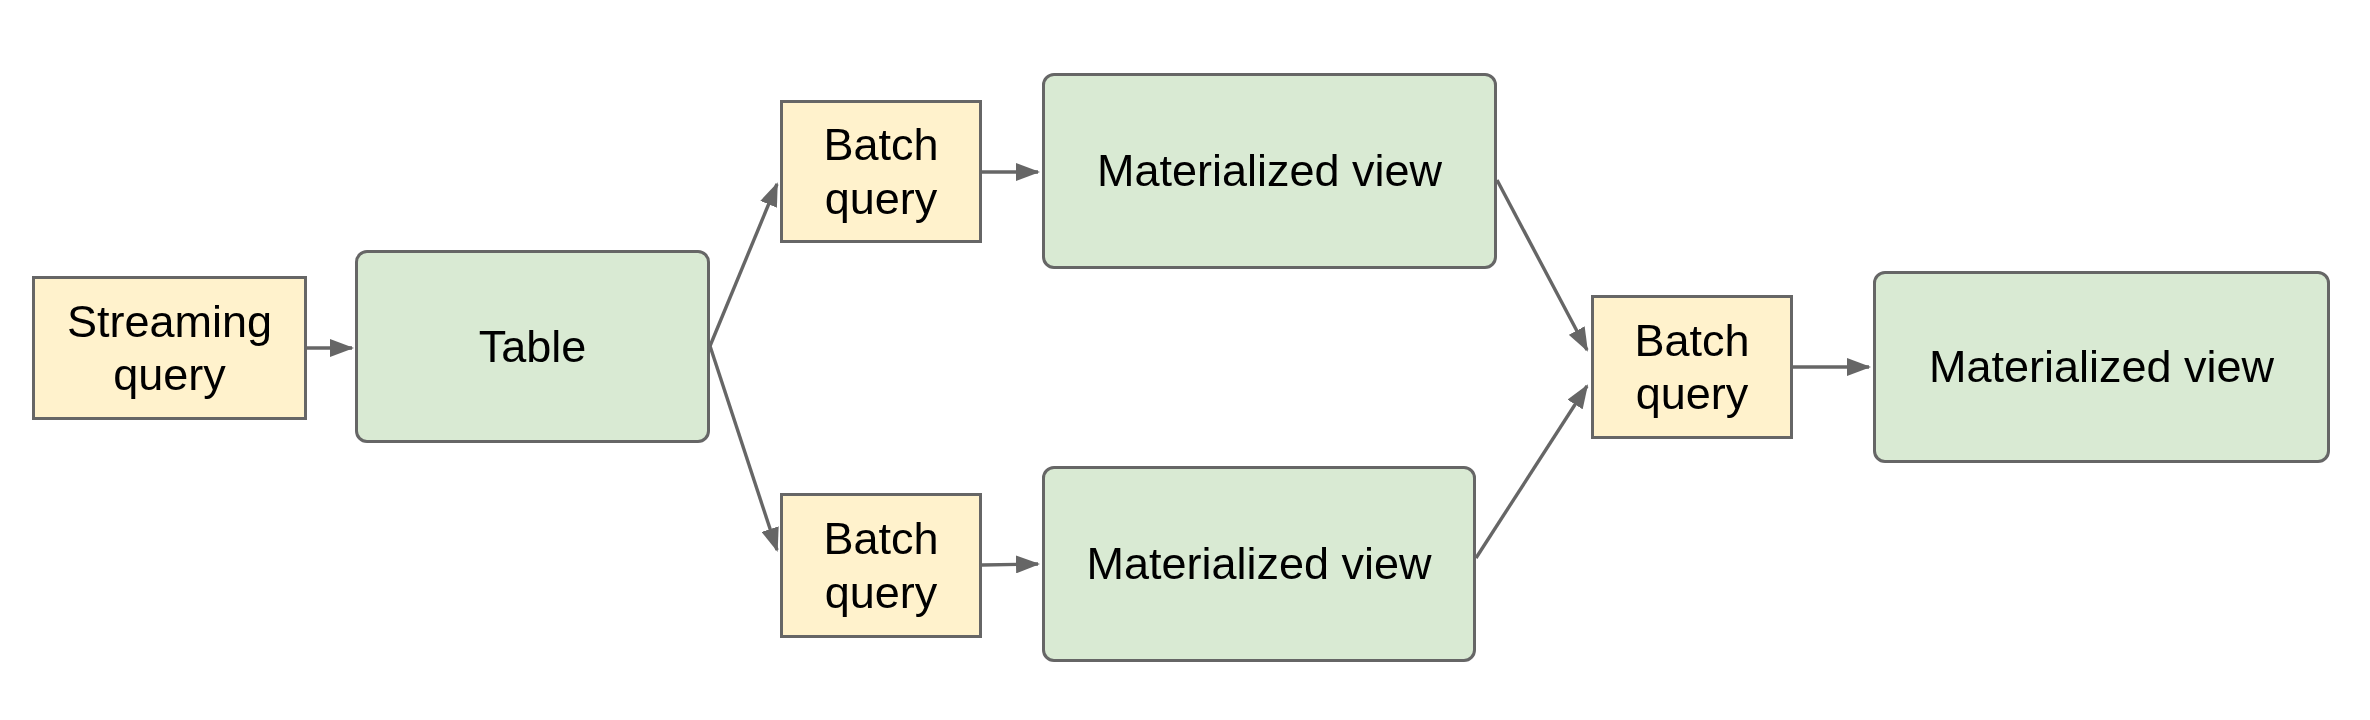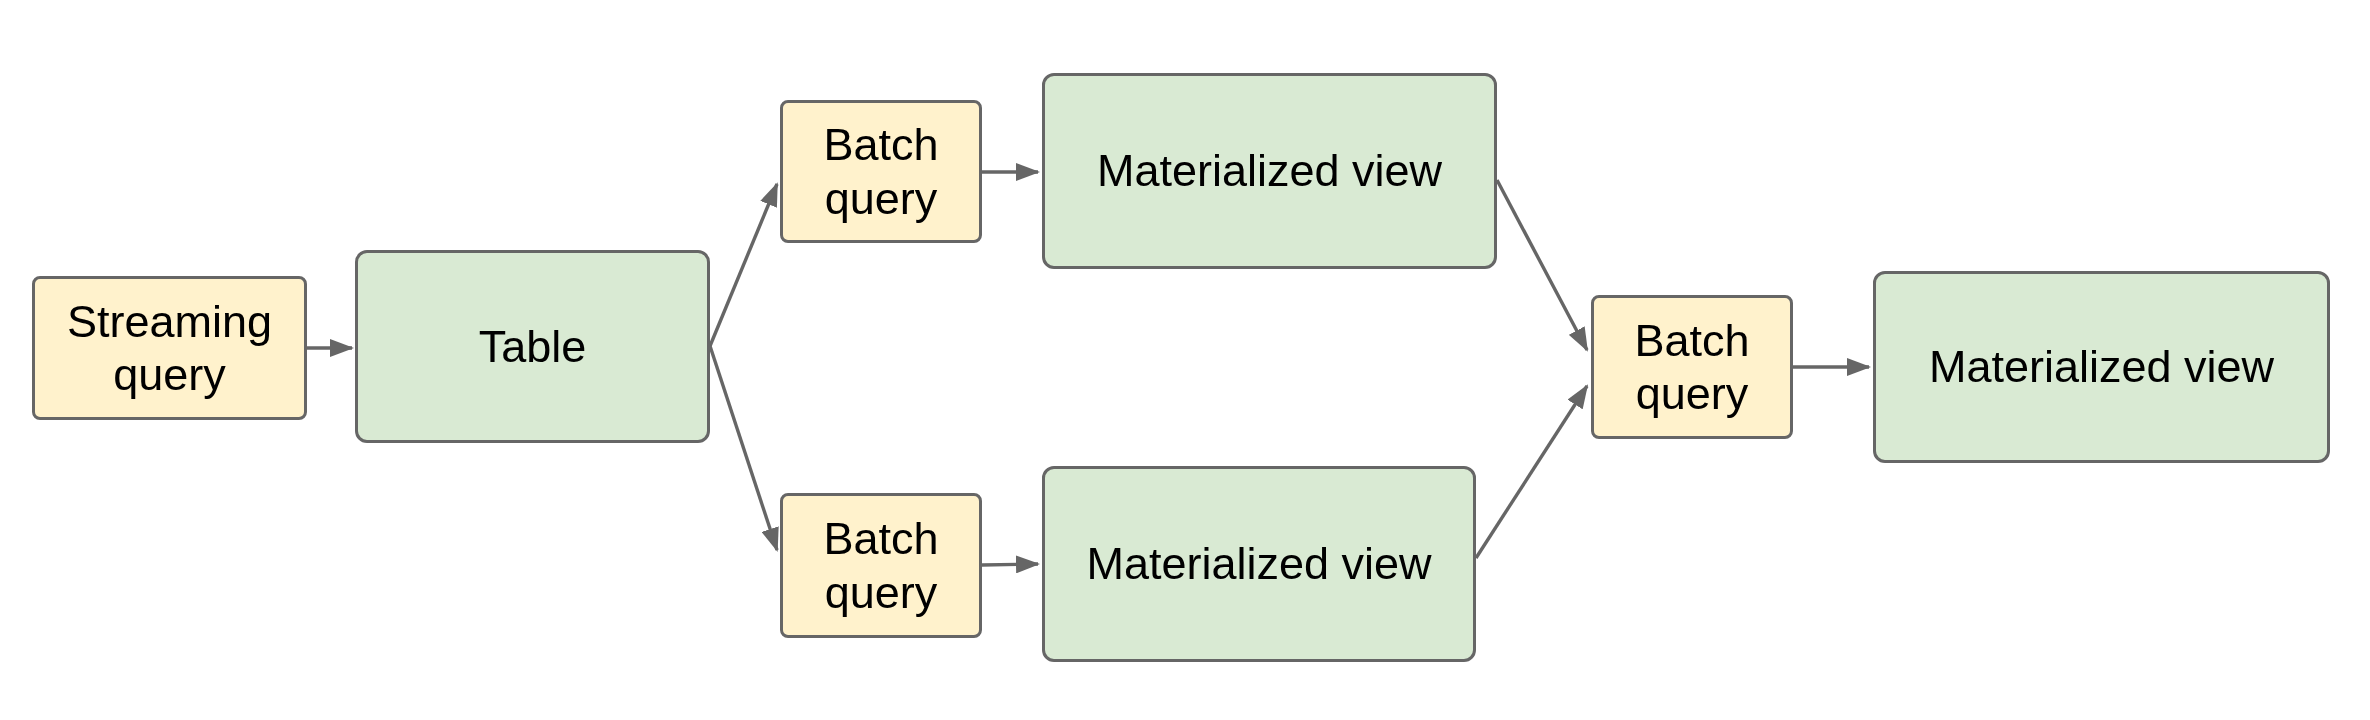--- a/index.html
+++ b/index.html
@@ -39,21 +39,21 @@
     align-items: center;
     justify-content: center;
     text-align: center;
     border: 3px solid var(--stroke);
     color: var(--text);
     font-size: 45px;
     line-height: 1.18;
   }
   .node.query {
     background: var(--query-fill);
-    border-radius: 8px;
+    border-radius: 0;
   }
   .node.view {
     background: var(--view-fill);
     border-radius: 12px;
   }
   .node .label { padding: 0 14px; }
 
   
   #n-streaming        { left: 32px;   top: 276px; width: 275px; height: 144px; }
   #n-table            { left: 355px;  top: 250px; width: 355px; height: 193px; }

